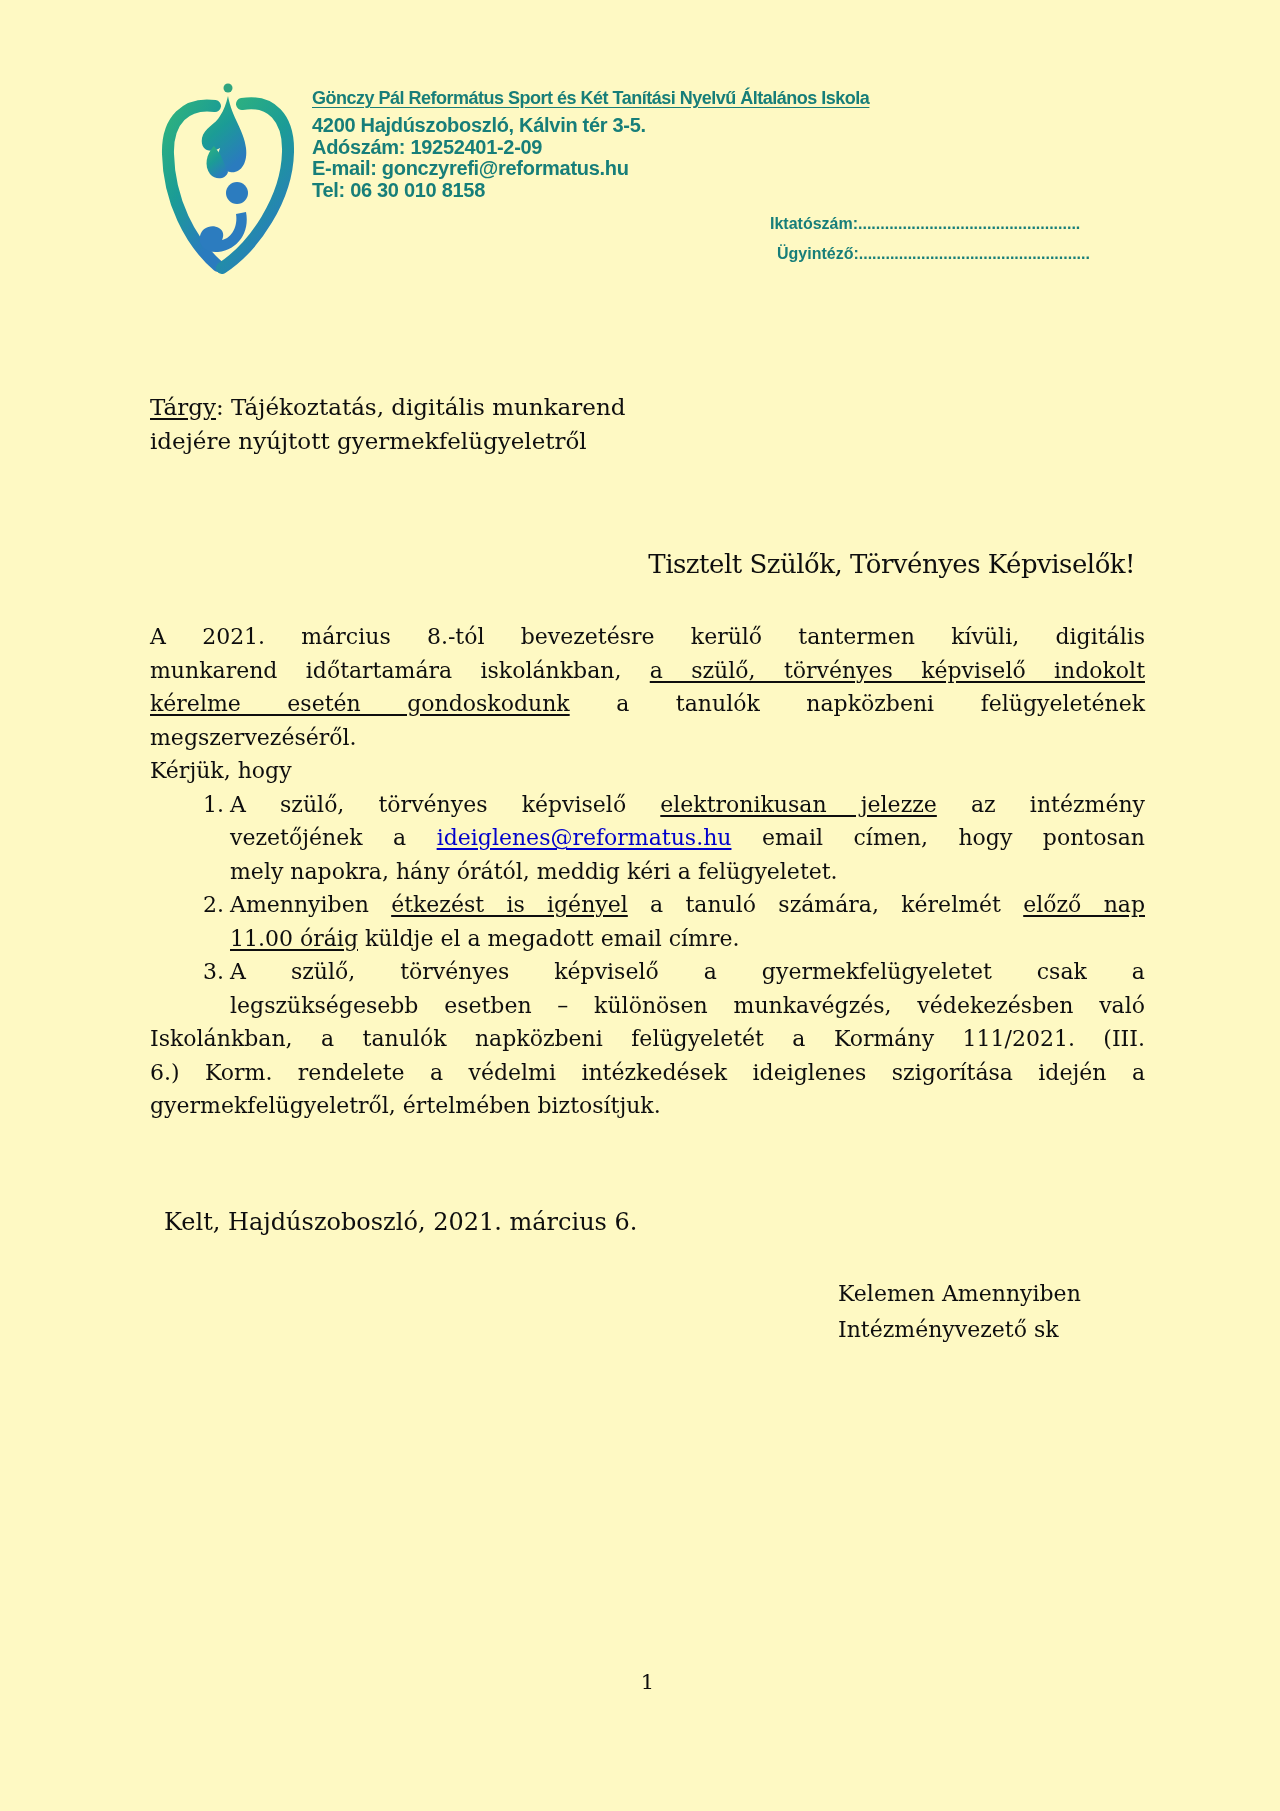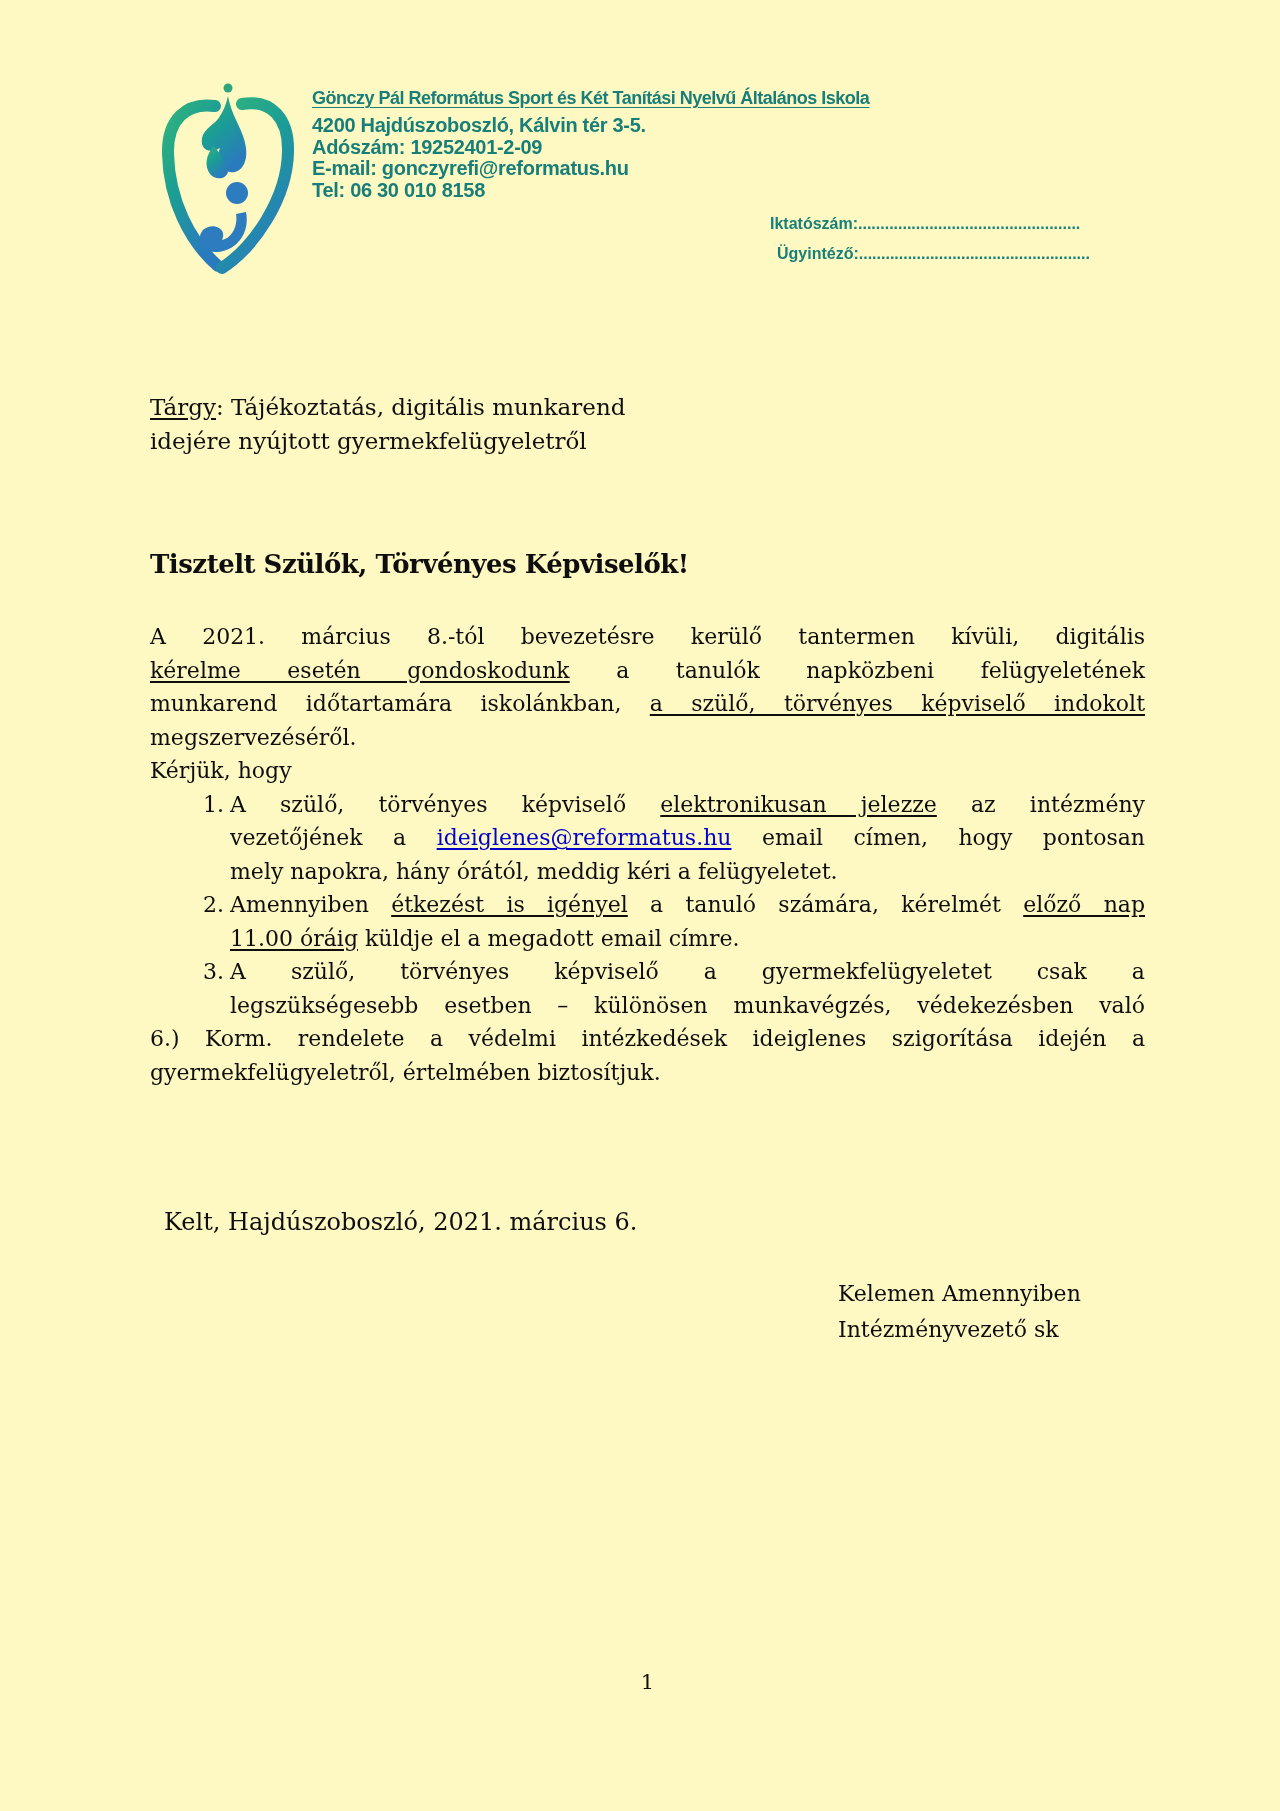--- a/index.html
+++ b/index.html
@@ -31,22 +31,22 @@
   }
   .dotline.l1{left:770px;top:215px;}
   .dotline.l2{left:777px;top:245px;}
   
   .subject{
     position:absolute;left:150px;top:390px;width:700px;
     font-size:23px;line-height:34px;
   }
   .u{text-decoration:underline;text-underline-offset:3px;}
   .salutation{
-    position:absolute;left:150px;top:549px;width:995px;
-    text-align:left;font-weight:bold;font-size:26px;letter-spacing:-0.5px;
+    position:absolute;left:140px;top:549px;width:995px;
+    text-align:right;font-weight:normal;font-size:26px;letter-spacing:-0.5px;
   }
   .bodyflow{
     position:absolute;left:150px;top:620px;width:995px;
     font-size:22px;line-height:33.5px;
   }
   .jl{text-align:justify;text-align-last:justify;}
   .ll{text-align:left;}
   .li-line{position:relative;padding-left:80px;}
   .li-marker{position:absolute;left:53px;top:0;}
   a.maillink,.maillink{color:#0000cc;text-decoration:underline;text-underline-offset:3px;cursor:pointer;}
@@ -92,36 +92,37 @@
 
   <div class="subject">
     <div><span class="u">Tárgy</span><span>: Tájékoztatás, digitális munkarend</span></div>
     <div>idejére nyújtott gyermekfelügyeletről</div>
   </div>
 
   <div class="salutation">Tisztelt Szülők, Törvényes Képviselők!</div>
 
   <div class="bodyflow">
     <div class="jl">A 2021. március 8.-tól bevezetésre kerülő tantermen kívüli, digitális</div>
+    <div class="jl"><span>munkarend időtartamára iskolánkban, </span><span class="u">a szülő, törvényes képviselő indokolt</span></div>
     <div class="jl"><span class="u">kérelme esetén gondoskodunk</span><span> a tanulók napközbeni felügyeletének</span></div>
-    <div class="jl"><span>munkarend időtartamára iskolánkban, </span><span class="u">a szülő, törvényes képviselő indokolt</span></div>
     <div class="ll">megszervezéséről.</div>
 
     <div class="ll">Kérjük, hogy</div>
 
     <div class="li-line jl"><span class="li-marker">1.</span><span>A szülő, törvényes képviselő </span><span class="u">elektronikusan jelezze</span><span> az intézmény</span></div>
     <div class="li-line jl"><span>vezetőjének a </span><a class="maillink">ideiglenes@reformatus.hu</a><span> email címen, hogy pontosan</span></div>
     <div class="li-line ll">mely napokra, hány órától, meddig kéri a felügyeletet.</div>
 
     <div class="li-line jl"><span class="li-marker">2.</span><span>Amennyiben </span><span class="u">étkezést is igényel</span><span> a tanuló számára, kérelmét </span><span class="u">előző nap</span></div>
     <div class="li-line ll"><span class="u">11.00 óráig</span><span> küldje el a megadott email címre.</span></div>
 
     <div class="li-line jl"><span class="li-marker">3.</span><span>A szülő, törvényes képviselő a gyermekfelügyeletet csak a</span></div>
     <div class="li-line jl">legszükségesebb esetben – különösen munkavégzés, védekezésben való</div>
 
+    <div class="jl">Iskolánkban, a tanulók napközbeni felügyeletét a Kormány 111/2021. (III.</div>
     <div class="jl">6.) Korm. rendelete a védelmi intézkedések ideiglenes szigorítása idején a</div>
     <div class="ll">gyermekfelügyeletről, értelmében biztosítjuk.</div>
   </div>
 
   <div class="kelt">Kelt, Hajdúszoboszló, 2021. március 6.</div>
 
   <div class="signature">
     <div>Kelemen Amennyiben</div>
     <div>Intézményvezető sk</div>
   </div>

